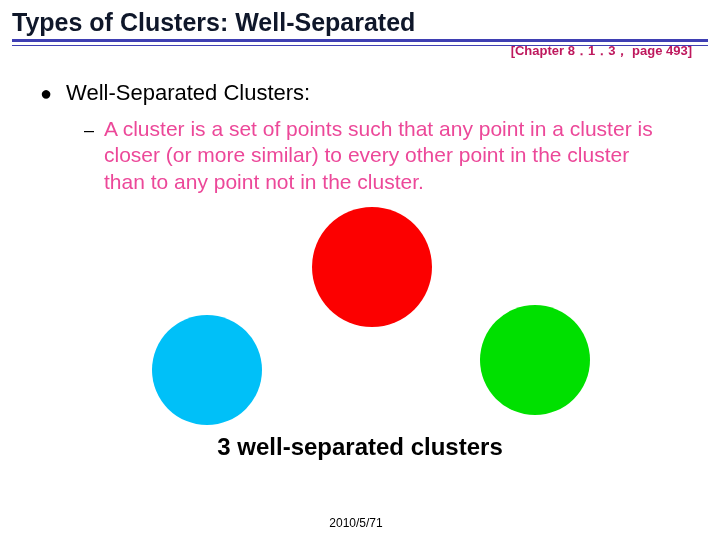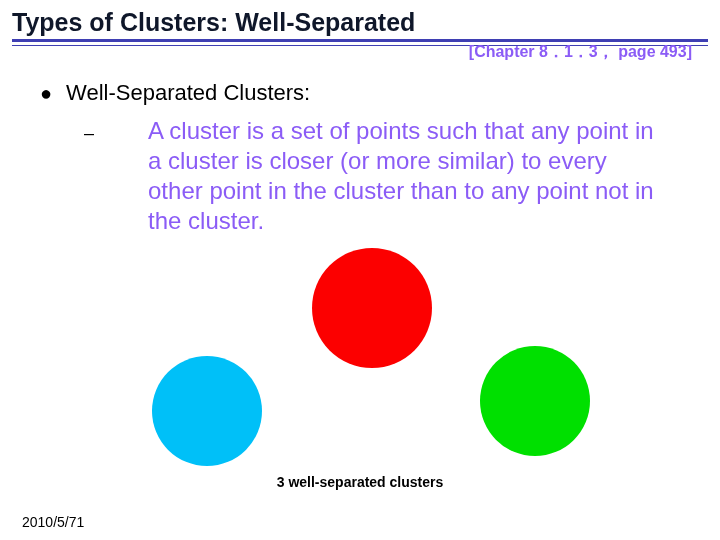--- a/index.html
+++ b/index.html
@@ -34,23 +34,23 @@
     }
     .rule-thin {
       height: 1px;
       background: #3f3fb3;
       margin-top: 3px;
     }
     .chapter-ref {
       position: absolute;
       top: 42px;
       right: 28px;
-      font-size: 16px;
+      font-size: 13px;
       font-weight: bold;
-      color: #8b5cf6;
+      color: #be185d;
     }
     .bullet-row {
       display: flex;
       align-items: baseline;
       margin-top: 34px;
       margin-left: 28px;
     }
     .dot {
       font-size: 20px;
       color: #000;
@@ -67,24 +67,23 @@
       margin-top: 10px;
       margin-left: 72px;
       margin-right: 40px;
     }
     .dash {
       color: #000;
       font-size: 18px;
       margin-right: 10px;
     }
     .sub-text {
-      font-size: 24px;
+      font-size: 21px;
       line-height: 1.25;
-      color: #8b5cf6;
-      margin-left: 44px;
+      color: #ec4899;
     }
     .clusters-area {
       position: relative;
       height: 220px;
       margin-top: 12px;
     }
     .circle {
       position: absolute;
       border-radius: 50%;
     }
@@ -98,32 +97,32 @@
       background: #00c0f8;
       left: 140px; top: 108px;
     }
     .c-green {
       width: 110px; height: 110px;
       background: #00e000;
       left: 468px; top: 98px;
     }
     .caption {
       text-align: center;
-      font-size: 14px;
+      font-size: 24px;
       font-weight: bold;
       margin-top: 6px;
     }
     .footer {
       position: absolute;
       bottom: 10px;
       left: 22px;
       right: 30px;
       display: flex;
-      justify-content: flex-start;
-      font-size: 14px;
+      justify-content: center;
+      font-size: 12px;
       color: #000;
     }
   </style>
 </head>
 <body>
 
 <div class="slide">
   <div class="title-row">
     <h1 class="title">Types of Clusters: Well-Separated</h1>
     <div class="rule-block">

